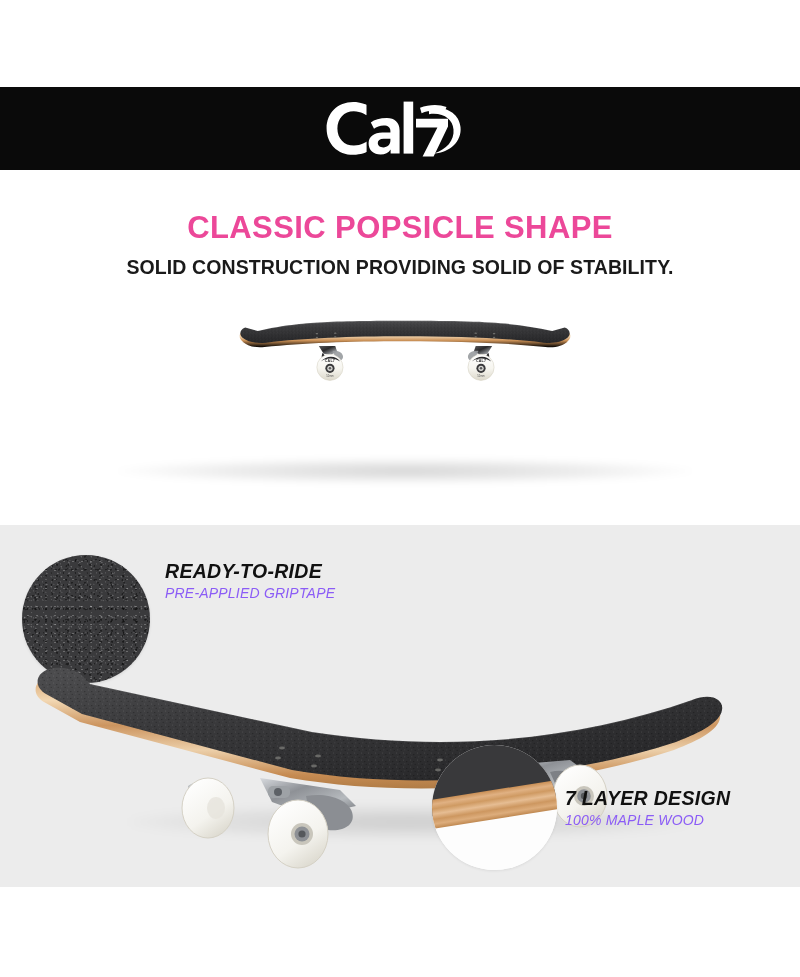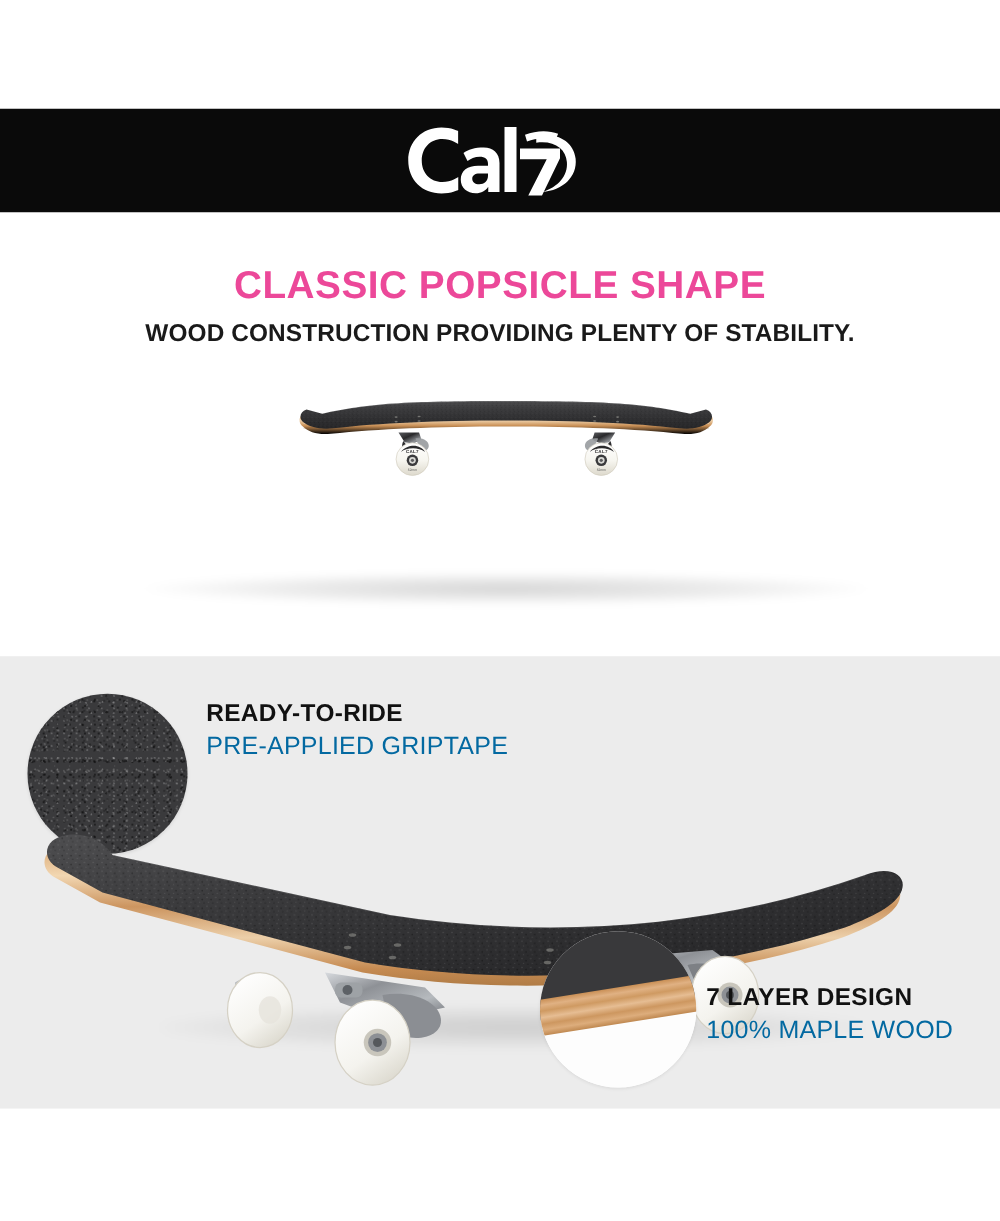--- a/index.html
+++ b/index.html
@@ -53,20 +53,21 @@
     filter:blur(3px);
   }
   .deck-side {
     position:absolute; left:0; top:6px; width:700px; height:92px;
   }
 
   
   .section-features {
     position:absolute; left:0; top:525px; width:800px; height:362px;
     background:#ececec;
+    font-style:italic;
   }
   .bottom-margin { position:absolute; left:0; top:887px; width:800px; height:90px; background:#ffffff; }
 
   
   .circle-grip {
     position:absolute; left:22px; top:30px; width:128px; height:128px;
     border-radius:50%;
     background:#3a3a3c;
     overflow:hidden;
     box-shadow:0 1px 3px rgba(0,0,0,0.10);
@@ -94,21 +95,21 @@
   }
 
   .callout-grip {
     position:absolute; left:165px; top:35px; width:300px;
   }
   .callout-title {
     font-size:19.5px; font-weight:bold; letter-spacing:0.3px; color:#111;
     line-height:1.15; white-space:nowrap;
   }
   .callout-sub {
-    font-size:20px; font-weight:normal; letter-spacing:0.2px; color:#0369a1;
+    font-size:14px; font-weight:normal; letter-spacing:0.2px; color:#8b5cf6;
     line-height:1.2; margin-top:3px; white-space:nowrap;
   }
 
   
   .circle-maple {
     position:absolute; left:432px; top:220px; width:125px; height:125px;
     border-radius:50%;
     overflow:hidden;
     background:#ffffff;
     box-shadow:0 1px 3px rgba(0,0,0,0.08);
@@ -182,21 +183,21 @@
         <path d="M91.0 17.8 L123.0 17.8 L123.0 25.6 L108.6 55.4 L97.6 55.4 L112.4 26.4
                  L91.0 26.4 Z" fill="#ffffff"></path>
       </svg>
 
     </div>
   </div>
 
   <div class="section-shape">
 
     <div class="headline">CLASSIC POPSICLE SHAPE</div>
-    <div class="subhead">WOOD CONSTRUCTION PROVIDING PLENTY OF STABILITY.</div>
+    <div class="subhead">SOLID CONSTRUCTION PROVIDING SOLID OF STABILITY.</div>
 
     <div class="board-side">
       <div class="shadow-blur"></div>
 
       <svg class="deck-side" viewBox="0 0 700 190">
         <defs>
           <linearGradient id="gripTop" x1="0" y1="0" x2="0" y2="1">
             <stop offset="0%" stop-color="#4a4a4c"></stop>
             <stop offset="28%" stop-color="#3b3b3d"></stop>
             <stop offset="70%" stop-color="#2e2e30"></stop>

